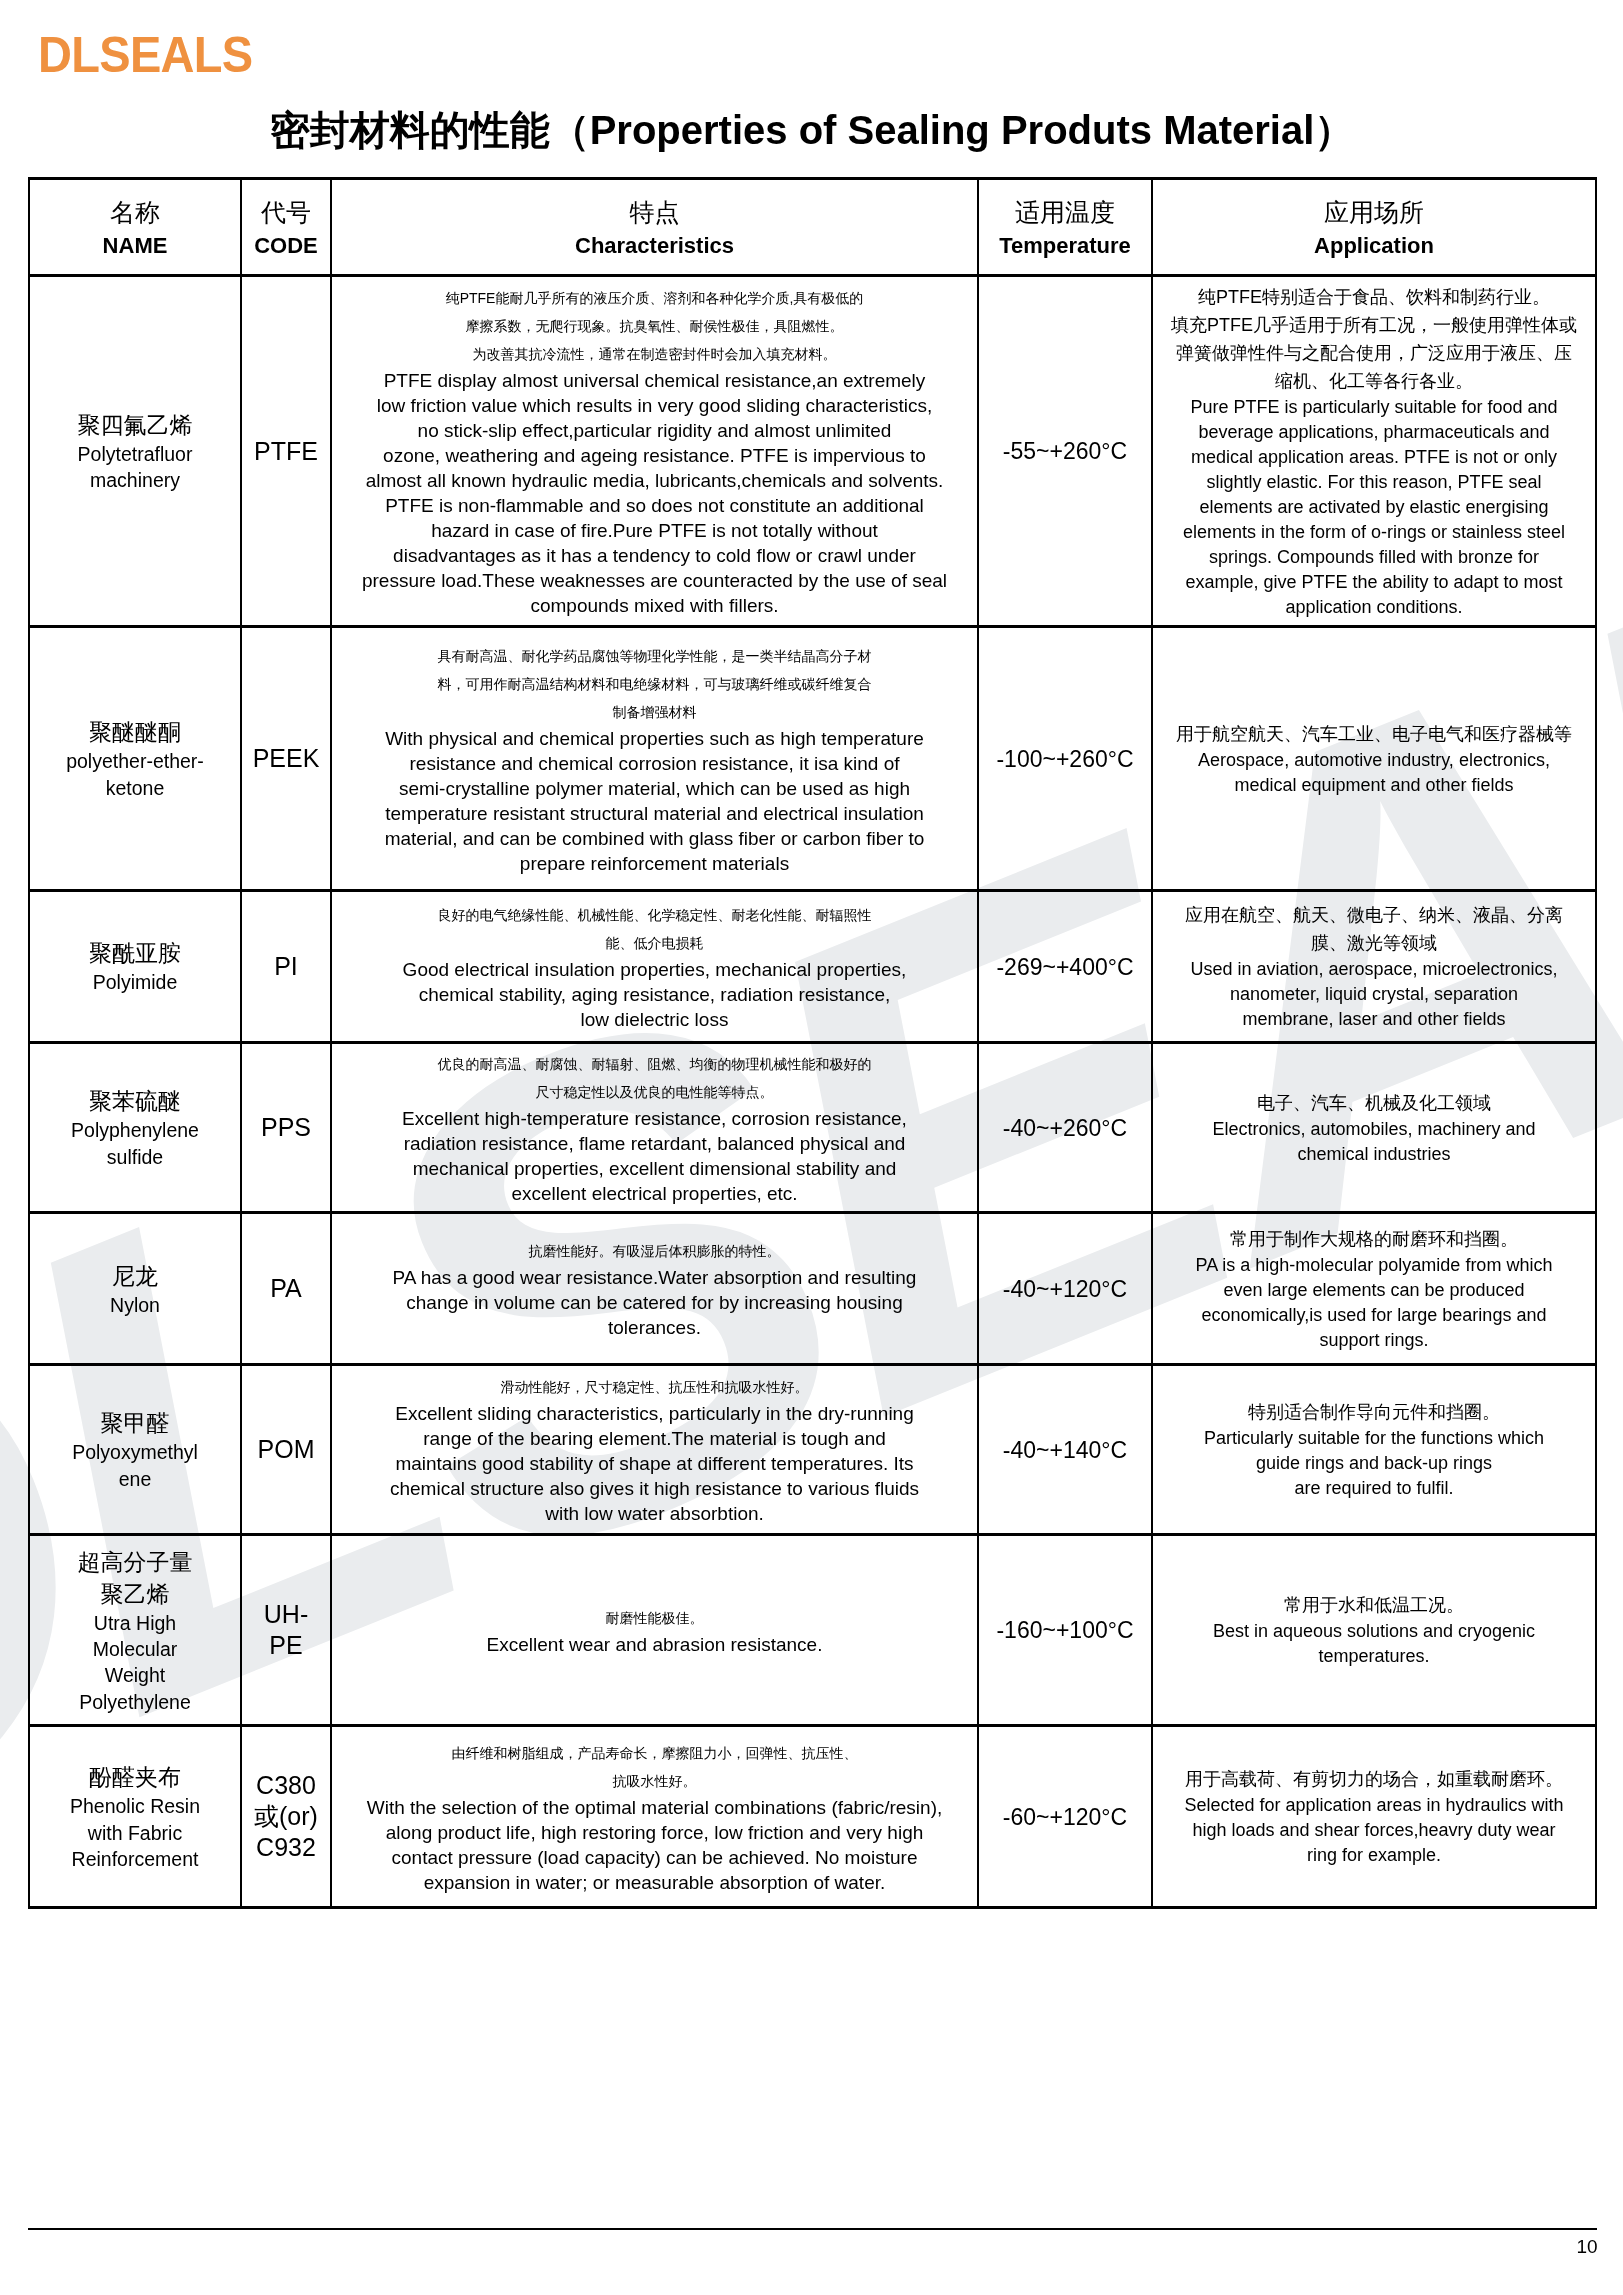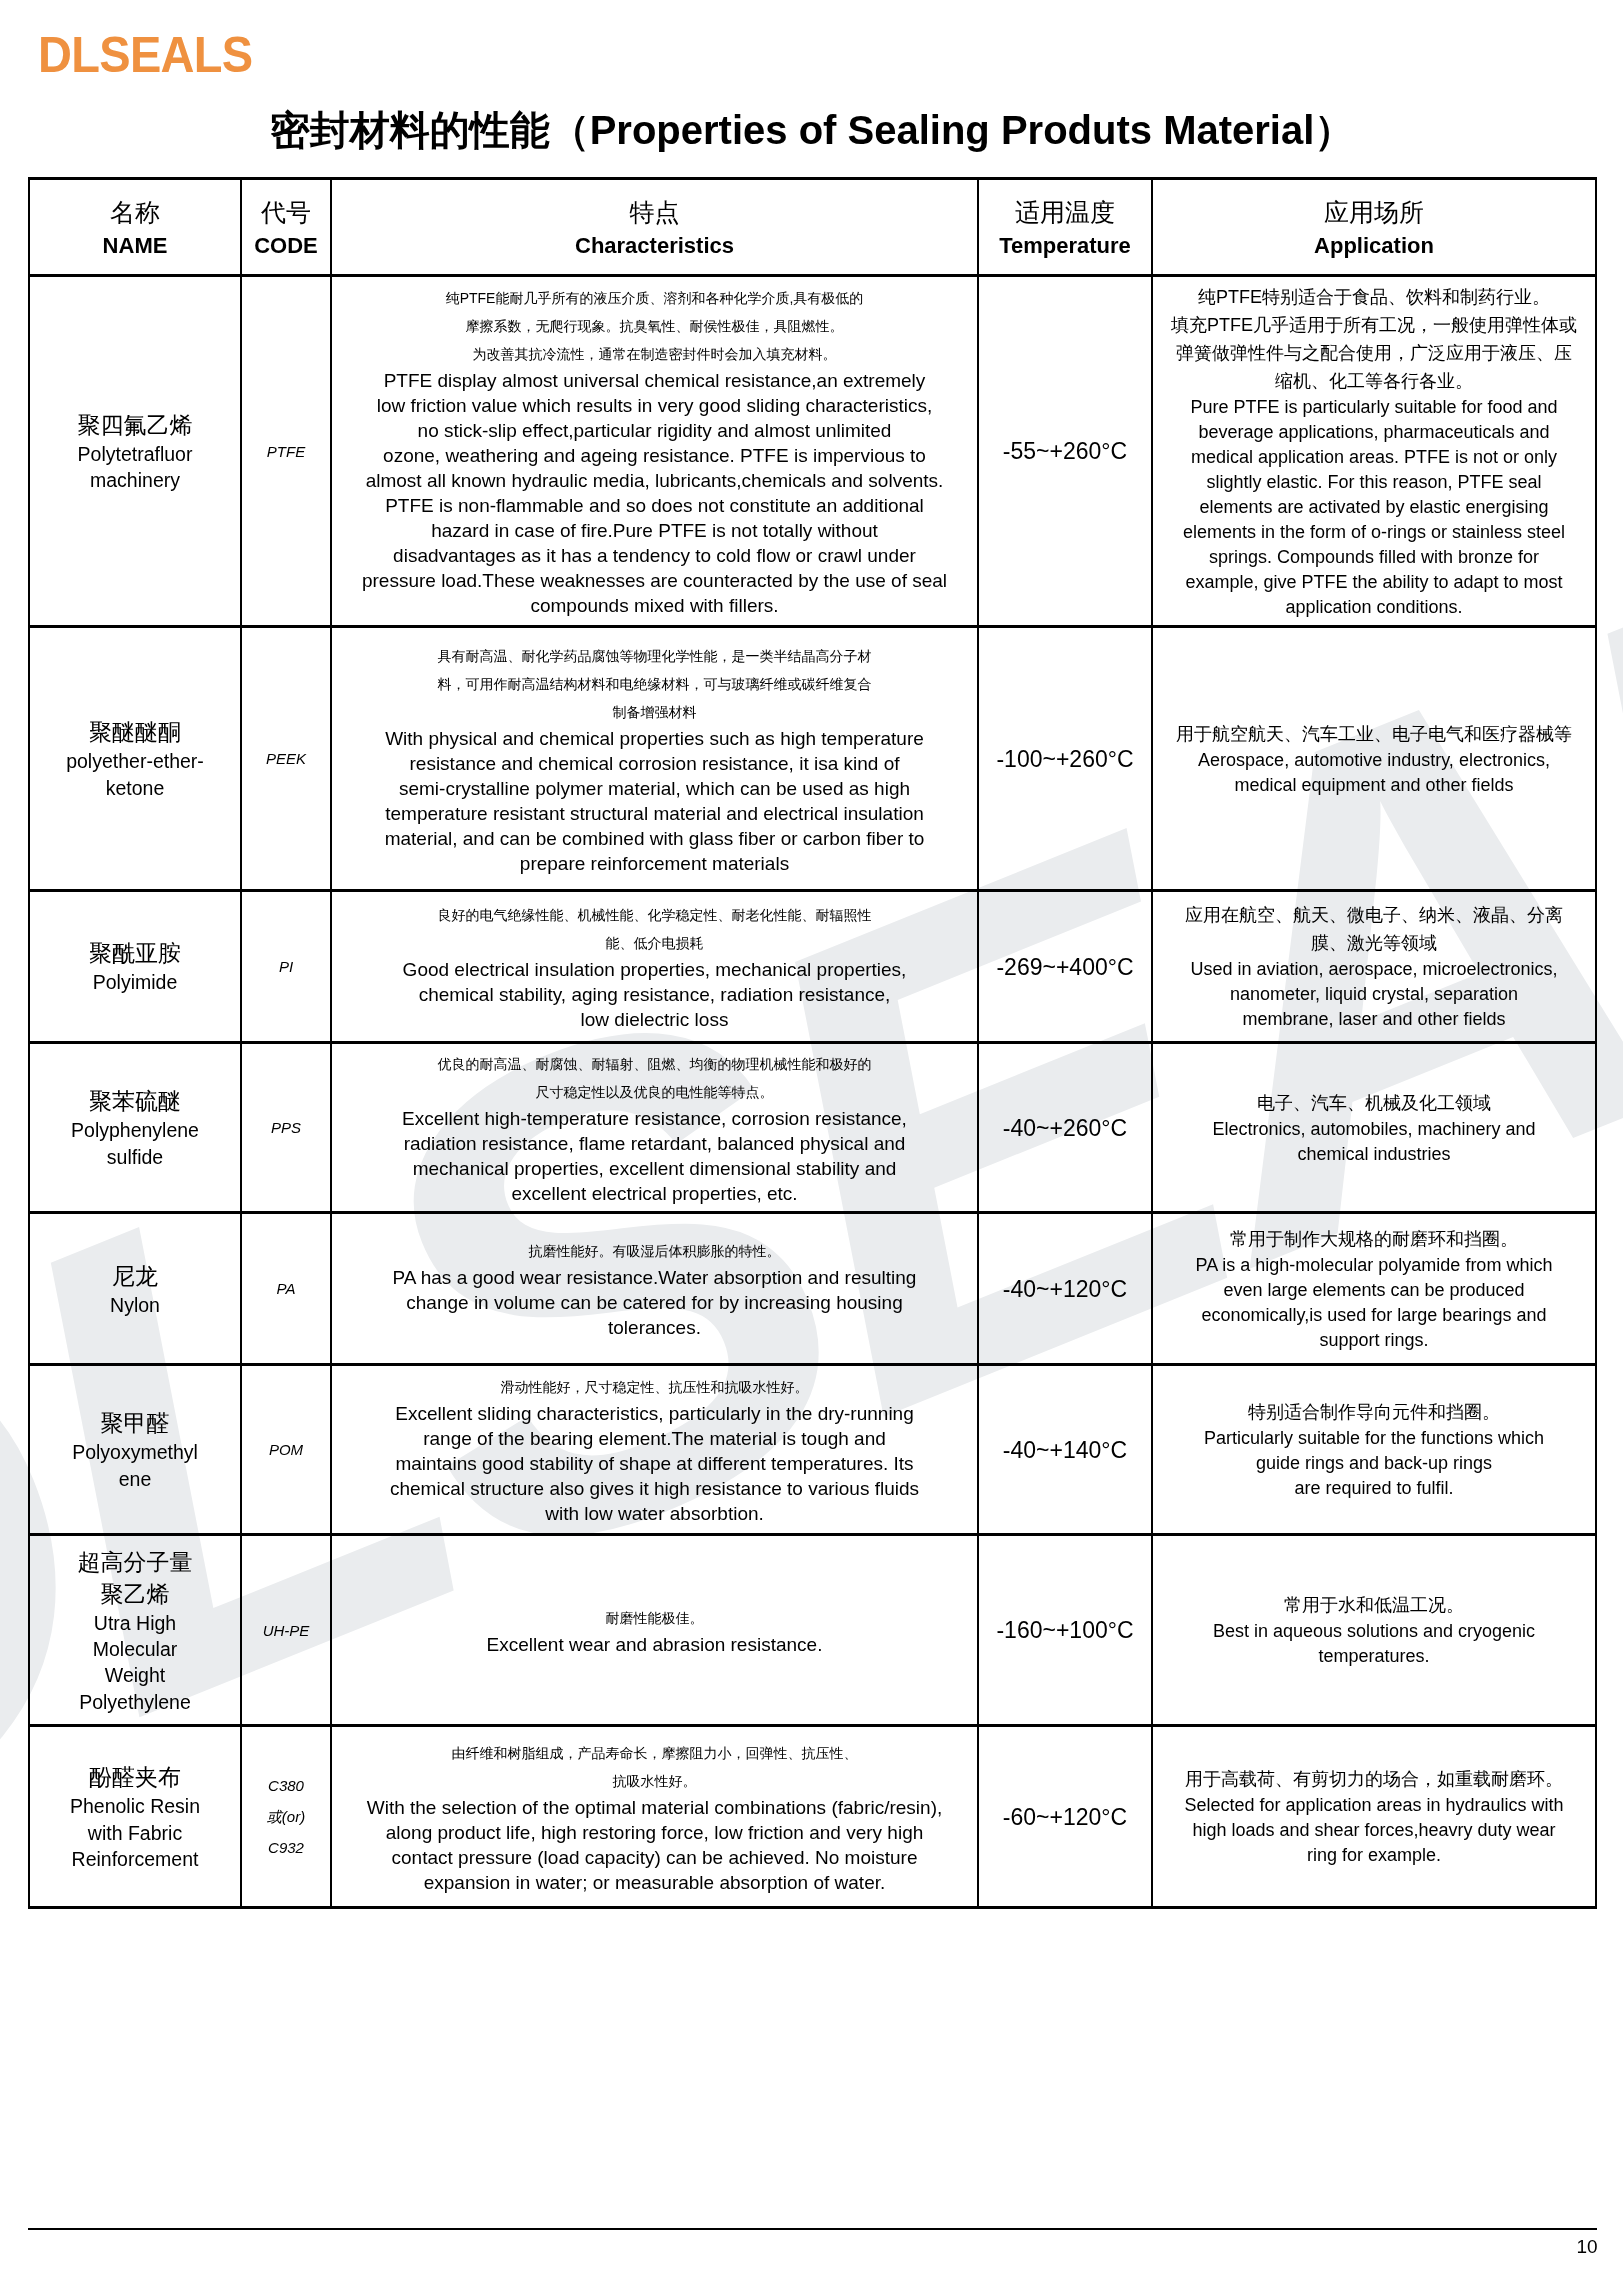--- a/index.html
+++ b/index.html
@@ -46,21 +46,21 @@
     background:transparent;
   }
   thead th{height:97px;}
   thead .zh{display:block;font-size:25px;font-weight:400;line-height:36px;}
   thead .en{display:block;font-size:22px;font-weight:700;line-height:31px;}
   .pre{white-space:pre-line;}
   td .zh{font-size:14px;line-height:28px;}
   td .en{font-size:19px;line-height:25px;}
   td.c-name .zh{font-size:23px;line-height:32px;}
   td.c-name .en{font-size:19.5px;line-height:26.4px;}
-  td.c-code div{font-size:15px;line-height:31px;font-style:italic;}
+  td.c-code div{font-size:25px;line-height:31px;}
   td.c-temp div{font-size:23px;line-height:28px;white-space:nowrap;}
   td.c-app .zh{font-size:18px;line-height:28px;}
   td.c-app .en{font-size:18px;line-height:25px;}
   #rows tr:nth-of-type(1) td{height:351px;}
   #rows tr:nth-of-type(2) td{height:264px;}
   #rows tr:nth-of-type(3) td{height:152px;}
   #rows tr:nth-of-type(4) td{height:167px;}
   #rows tr:nth-of-type(5) td{height:152px;}
   #rows tr:nth-of-type(6) td{height:170px;}
   #rows tr:nth-of-type(7) td{height:191px;margin-left:16px;}

